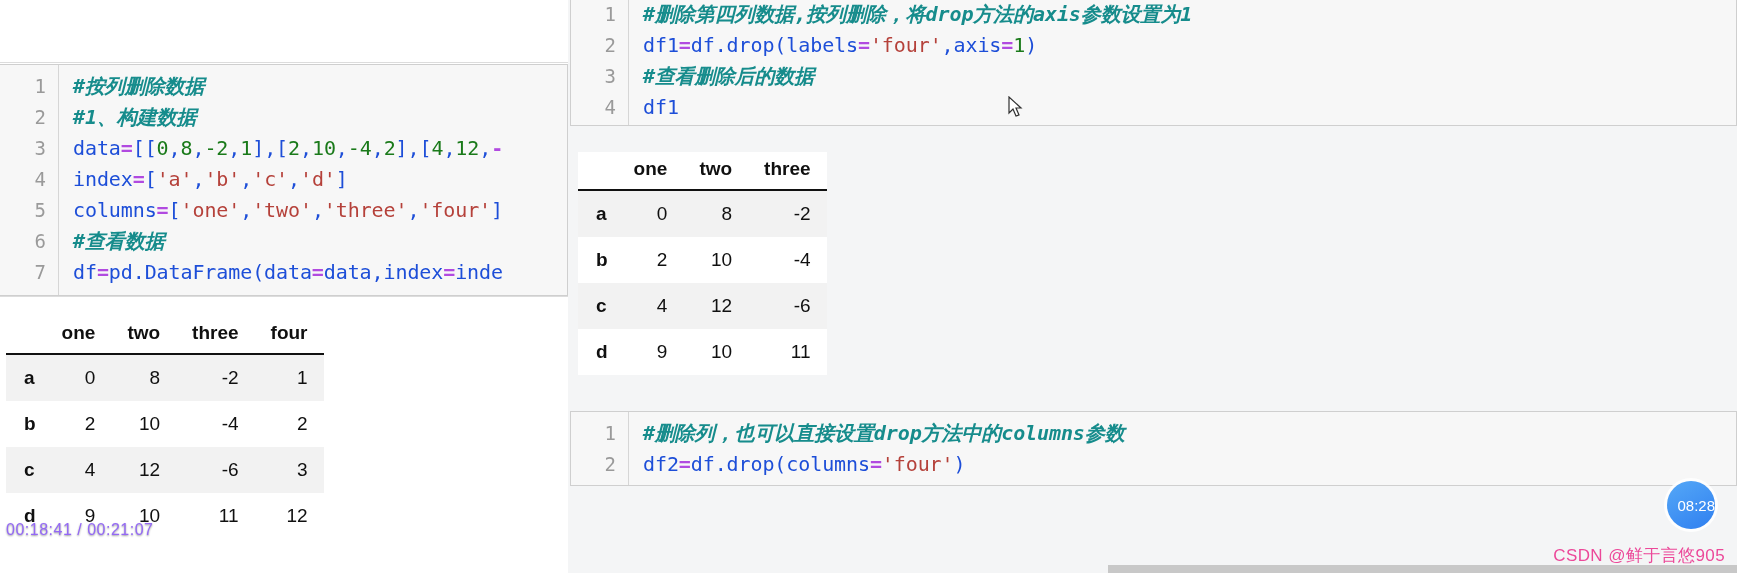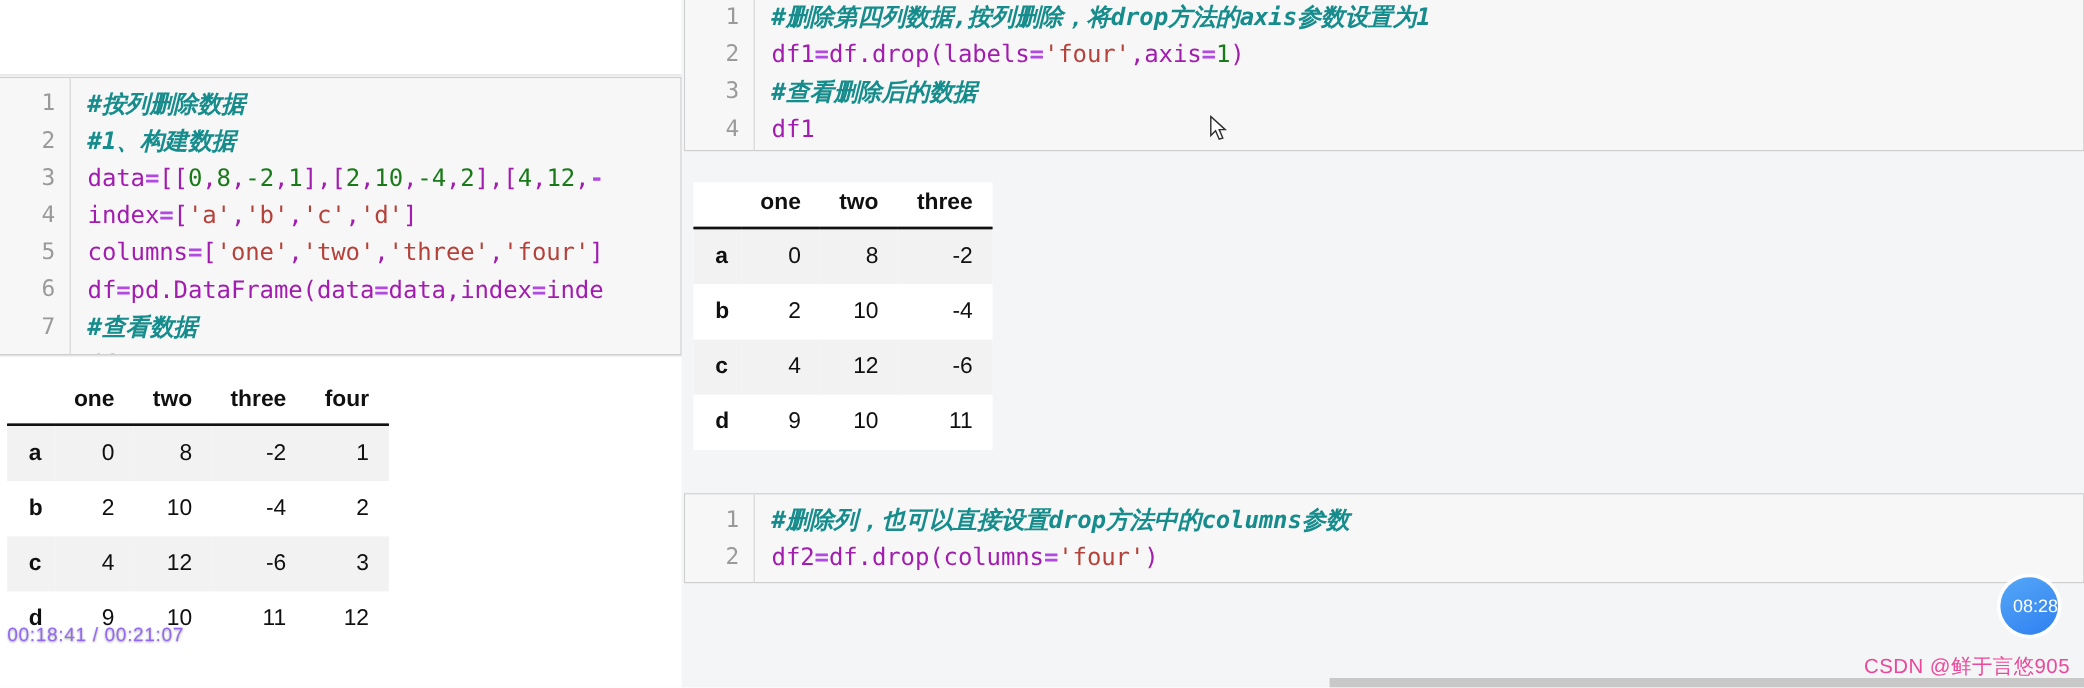--- a/index.html
+++ b/index.html
@@ -61,21 +61,21 @@
     font-size: 20px;
     line-height: 31px;
     color: #1c1c1c;
     white-space: pre;
     letter-spacing: -0.1px;
   }
   .cm  { color: #168c8c; font-style: italic; font-weight: bold; text-align: right; }
   .op  { color: #b14ae0; font-weight: bold; }
   .st  { color: #b5413a; }
   .nu  { color: #1a7a1a; }
-  .pl  { color: #a21caf; }
+  .pl  { color: #1d4ed8; }
 
   
   .dftable {
     position: absolute;
     border-collapse: collapse;
     font-family: "Liberation Sans", sans-serif;
     background: #ffffff;
   }
   .dftable th, .dftable td {
     font-size: 19px;
@@ -236,22 +236,22 @@
         <div class="ln">6</div>
         <div class="ln">7</div>
         <div class="ln">8</div>
       </div>
       <div class="code">
         <div class="line"><span class="cm">#按列删除数据</span></div>
         <div class="line"><span class="cm">#1、构建数据</span></div>
         <div class="line"><span class="pl">data</span><span class="op">=</span><span class="pl">[[</span><span class="nu">0</span><span class="pl">,</span><span class="nu">8</span><span class="pl">,</span><span class="nu">-2</span><span class="pl">,</span><span class="nu">1</span><span class="pl">],[</span><span class="nu">2</span><span class="pl">,</span><span class="nu">10</span><span class="pl">,</span><span class="nu">-4</span><span class="pl">,</span><span class="nu">2</span><span class="pl">],[</span><span class="nu">4</span><span class="pl">,</span><span class="nu">12</span><span class="pl">,</span><span class="op">-</span></div>
         <div class="line"><span class="pl">index</span><span class="op">=</span><span class="pl">[</span><span class="st">'a'</span><span class="pl">,</span><span class="st">'b'</span><span class="pl">,</span><span class="st">'c'</span><span class="pl">,</span><span class="st">'d'</span><span class="pl">]</span></div>
         <div class="line"><span class="pl">columns</span><span class="op">=</span><span class="pl">[</span><span class="st">'one'</span><span class="pl">,</span><span class="st">'two'</span><span class="pl">,</span><span class="st">'three'</span><span class="pl">,</span><span class="st">'four'</span><span class="pl">]</span></div>
+        <div class="line"><span class="cm">#查看数据</span></div>
         <div class="line"><span class="pl">df</span><span class="op">=</span><span class="pl">pd.DataFrame(data</span><span class="op">=</span><span class="pl">data,index</span><span class="op">=</span><span class="pl">inde</span></div>
-        <div class="line"><span class="cm">#查看数据</span></div>
         <div class="line"><span class="pl">df</span></div>
       </div>
     </div>
   </div>
 
   <table class="dftable" style="left:578px; top:152px;">
     <thead>
       <tr>
         <th class="corner"></th>
         <th>one</th>

